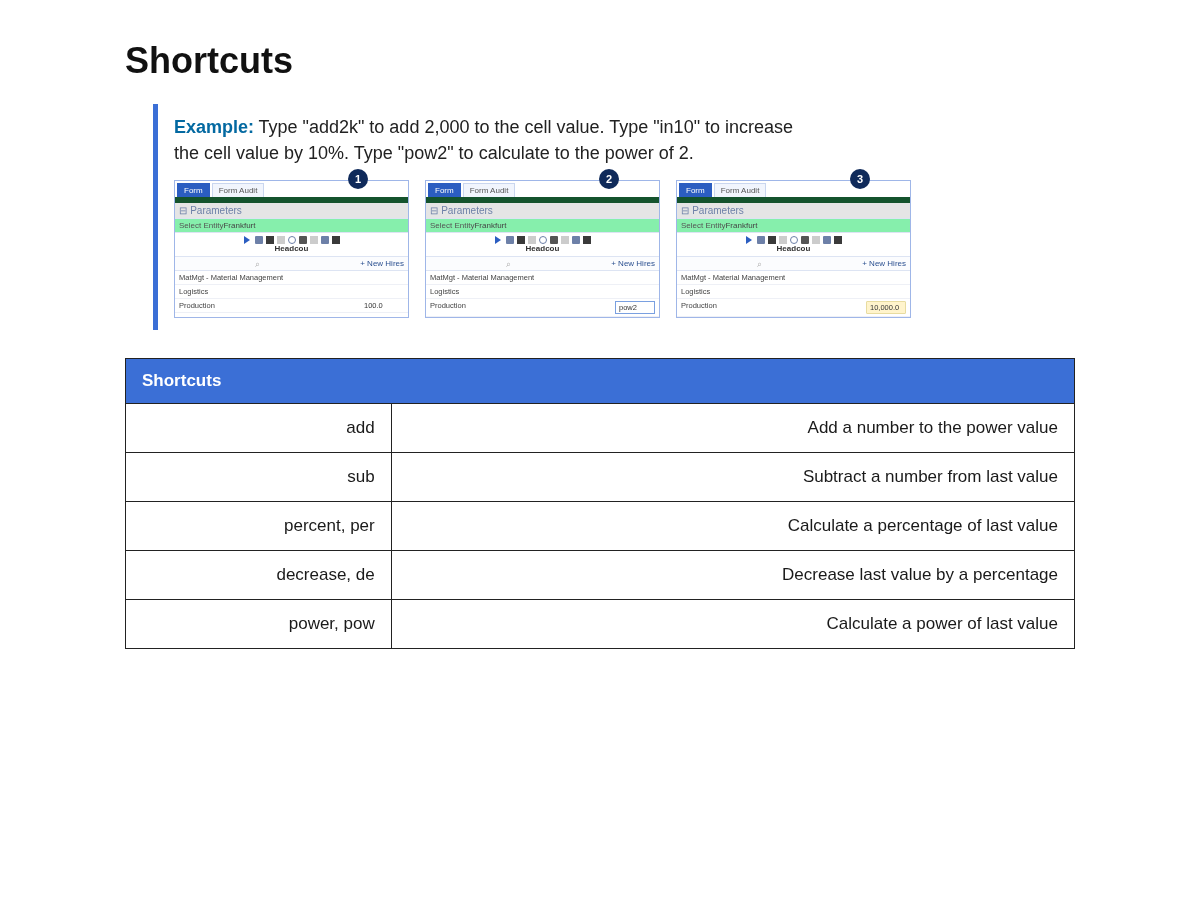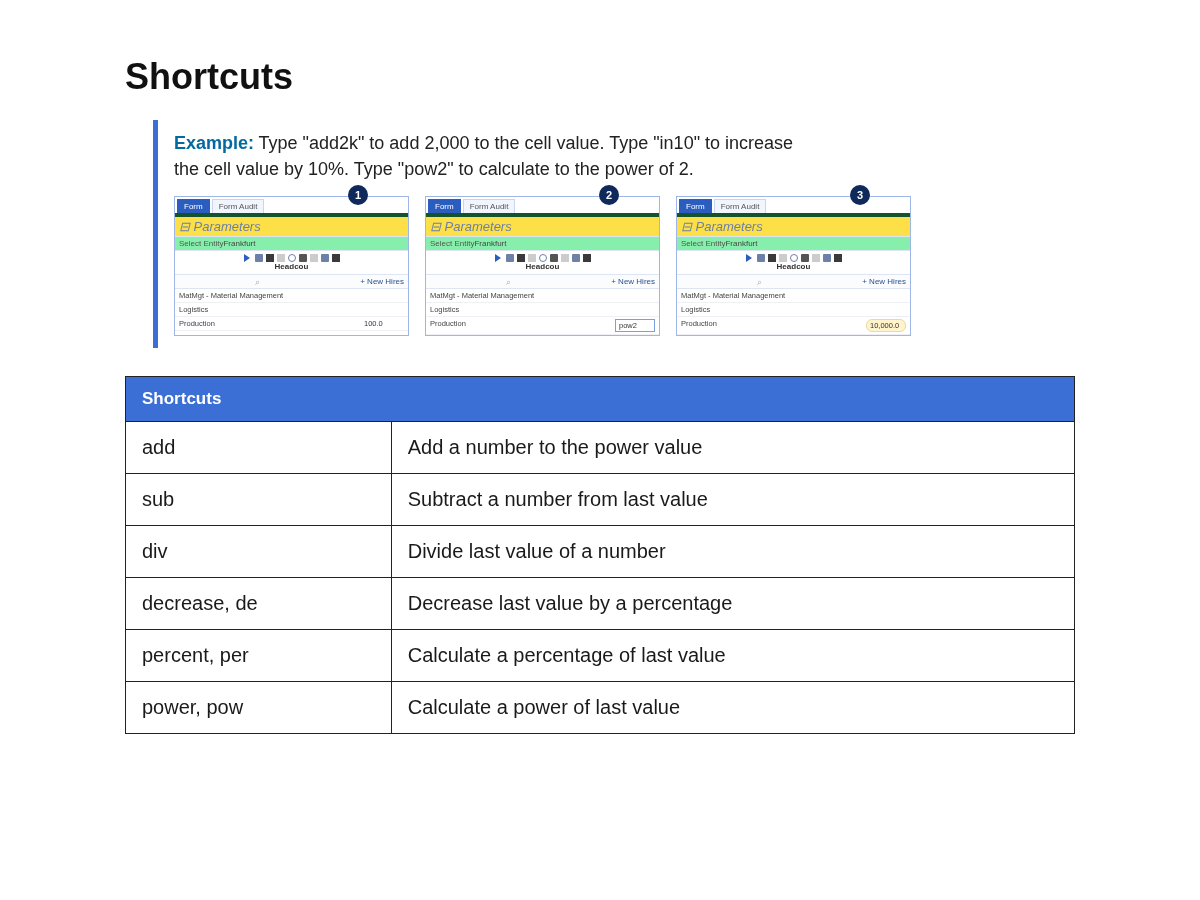--- a/index.html
+++ b/index.html
@@ -4,21 +4,21 @@
 <style>
   * { box-sizing: border-box; margin: 0; padding: 0; }
   body {
     font-family: Arial, Helvetica, sans-serif;
     background: #fff;
     color: #1a1a1a;
     padding: 40px 0 60px 0;
   }
   .page {
     width: 950px;
-    margin: 16px auto;
+    margin: 0 auto;
   }
   .page-title {
     font-size: 36px;
     font-weight: 700;
     margin-bottom: 22px;
     color: #111;
   }
   .example-block {
     border-left: 5px solid #3b6fd6;
     padding: 10px 6px 12px 16px;
@@ -59,39 +59,38 @@
     background: #0f2a5a;
     color: #fff;
     font-size: 11px;
     display: flex;
     align-items: center;
     justify-content: center;
     font-weight: 600;
   }
   .tabs {
     display: flex;
-    border-bottom: 4px solid #14532d;
+    border-bottom: 6px solid #14532d;
     padding-top: 2px;
   }
   .tab {
     padding: 2px 6px;
     font-size: 8px;
     border: 1px solid #c9d6ef;
     border-bottom: none;
     margin-left: 2px;
     background: #f1f5fd;
   }
   .tab.active { background: #2b5dc1; color: #fff; border-color: #2b5dc1; }
   .param-hdr {
-    background: #fde047;
+    background: #e5e5e5;
     padding: 2px 4px;
-    font-size: 13px;
+    font-size: 10px;
     color: #6d80a8;
     border-bottom: 1px solid #dde4f3;
-    font-style: italic;
   }
   .param-row {
     display: flex;
     border-bottom: 1px solid #dde4f3;
     padding: 2px 4px;
     background: #86efac;
   }
   .param-row span:last-child { color: #444; }
   .toolbar {
     display: flex;
@@ -129,42 +128,43 @@
   }
   .newh { font-size: 8px; color:#2c5090; }
   .datarow {
     display: flex;
     justify-content: space-between;
     padding: 2px 4px;
     border-bottom: 1px solid #eef0f6;
   }
   .datarow .lbl { font-size: 7.5px; color:#444; }
   .datarow .val { font-size: 7.5px; color:#333; min-width:40px; text-align:left; }
-  .val.hl { background:#fff4cc; padding:1px 3px; border-radius:6px; border:1px solid #e8dca0; }
+  .val.hl { background:#fff4cc; padding:1px 3px; border-radius:1px; border:1px solid #e8dca0; }
   .val.inp { border:1px solid #7aa0e0; background:#fff; padding:1px 3px; }
   
   .shortcuts-table {
     border: 1px solid #222;
     border-collapse: collapse;
     width: 100%;
   }
   .shortcuts-table thead th {
     background: #3b6fd6;
     color: #fff;
     text-align: left;
     padding: 12px 16px;
     font-size: 17px;
     font-weight: 700;
     border: 1px solid #222;
   }
   .shortcuts-table td {
     border: 1px solid #222;
     padding: 14px 16px;
-    font-size: 20px;
+    font-size: 17px;
     color: #1a1a1a;
+    text-align: right;
   }
   .shortcuts-table td:first-child { width: 28%; }
 </style>
 </head>
 <body>
 
 <div class="page">
   <h1 class="page-title">Shortcuts</h1>
 
   <div class="example-block">
@@ -323,30 +323,26 @@
     <tbody id="tbl-body">
         <tr>
     <td>add</td>
     <td>Add a number to the power value</td>
   </tr>
         <tr>
     <td>sub</td>
     <td>Subtract a number from last value</td>
   </tr>
         <tr>
-    <td>div</td>
-    <td>Divide last value of a number</td>
+    <td>percent, per</td>
+    <td>Calculate a percentage of last value</td>
   </tr>
         <tr>
     <td>decrease, de</td>
     <td>Decrease last value by a percentage</td>
-  </tr>
-        <tr>
-    <td>percent, per</td>
-    <td>Calculate a percentage of last value</td>
   </tr>
         <tr>
     <td>power, pow</td>
     <td>Calculate a power of last value</td>
   </tr>
       </tbody>
   </table>
 </div>
 
 </body></html>

